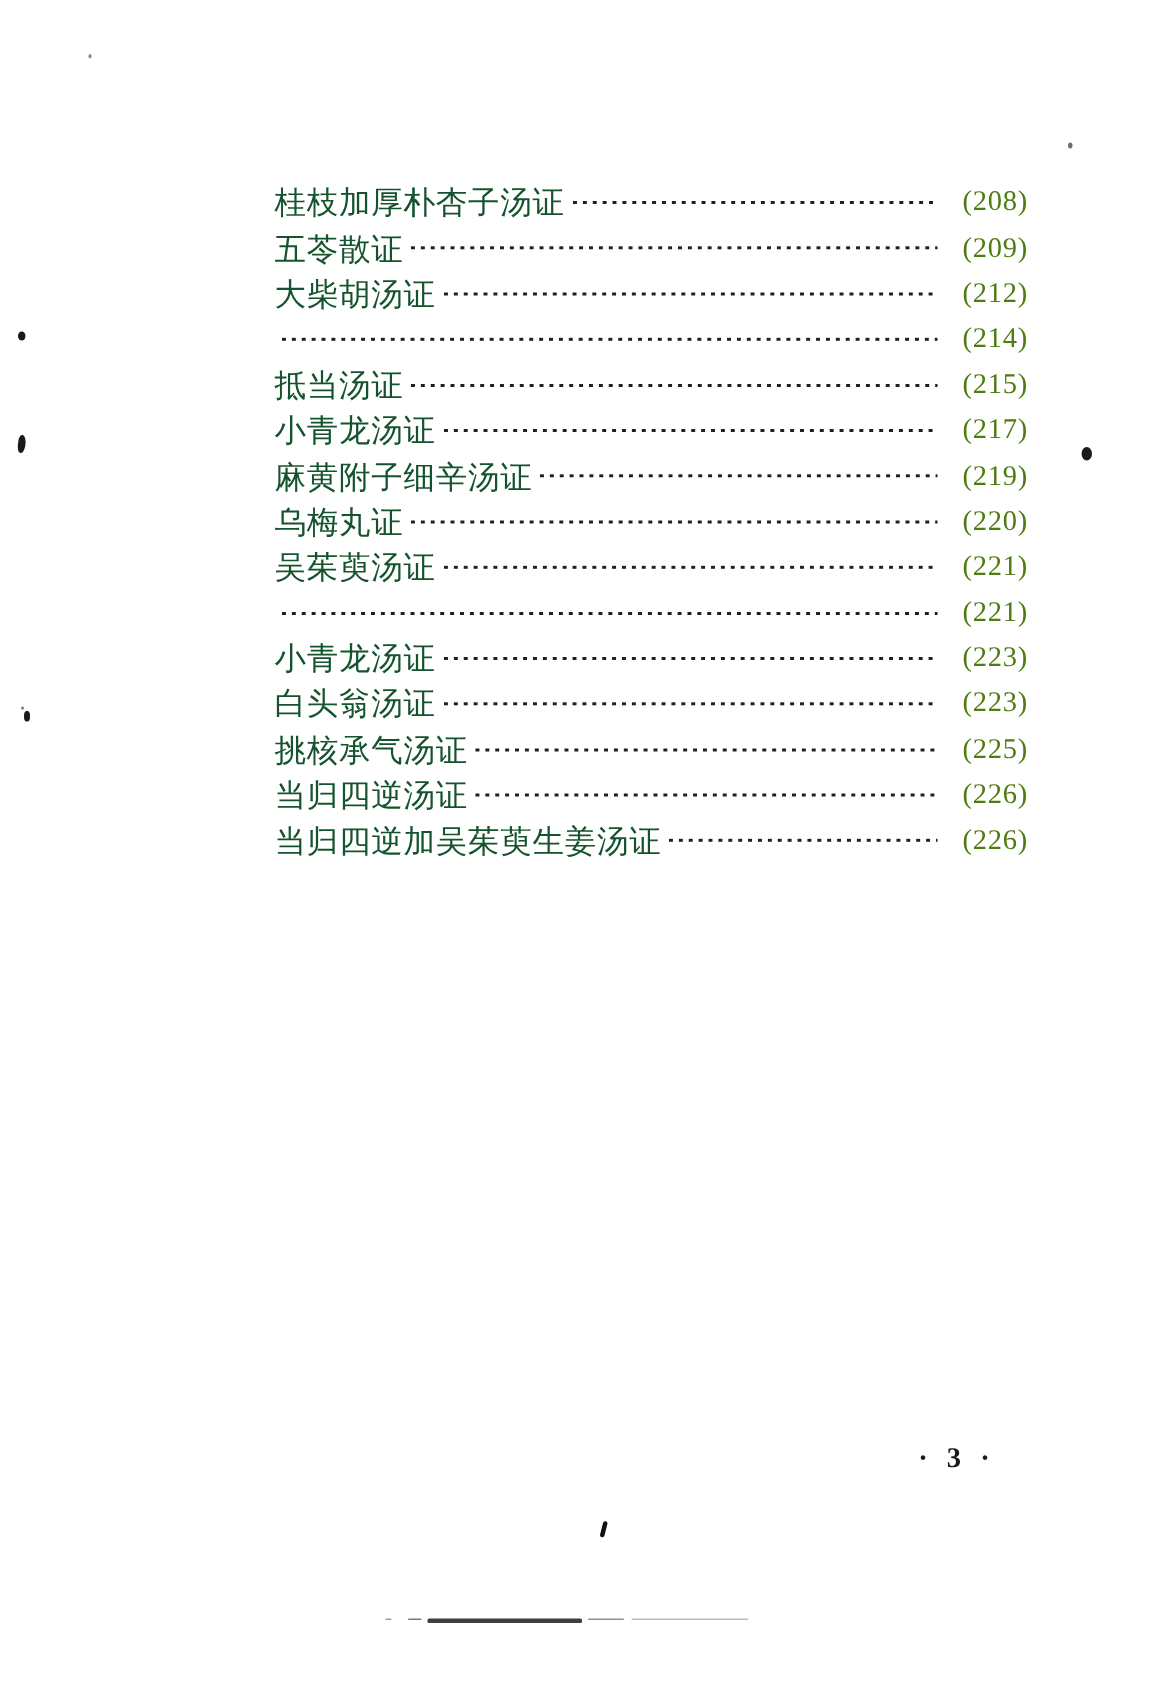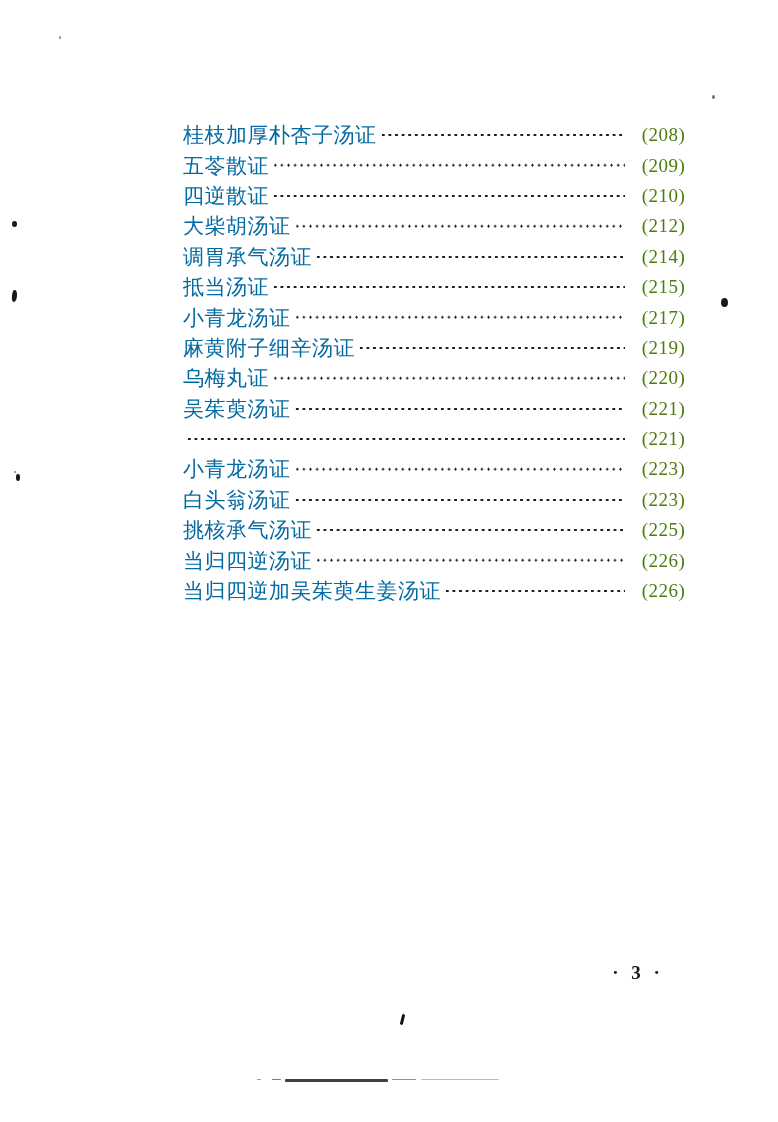--- a/index.html
+++ b/index.html
@@ -19,21 +19,21 @@
   }
   .row{
     display:flex;
     align-items:center;
     height:30.4px;
     white-space:nowrap;
   }
   .title{
     font-size:21px;
     letter-spacing:0.5px;
-    color:#0369a1;
+    color:#14532d;
     flex:0 0 auto;
   }
   .leader{
     flex:1 1 auto;
     align-self:stretch;
     margin:0 7px 0 3px;
     background-image:radial-gradient(circle 1.3px at center,#1f1f1f 97%,rgba(0,0,0,0) 100%);
     background-size:6.6px 100%;
     background-repeat:repeat-x;
     background-position:left center;
@@ -88,34 +88,28 @@
     <span class="leader"></span>
     <span class="pageno">(208)</span>
   </div>
 
   <div class="row">
     <span class="title">五苓散证</span>
     <span class="leader"></span>
     <span class="pageno">(209)</span>
   </div>
 
-  <div class="row">
-    <span class="title">四逆散证</span>
-    <span class="leader"></span>
-    <span class="pageno">(210)</span>
-  </div>
 
   <div class="row">
     <span class="title">大柴胡汤证</span>
     <span class="leader"></span>
     <span class="pageno">(212)</span>
   </div>
 
   <div class="row">
-    <span class="title">调胃承气汤证</span>
     <span class="leader"></span>
     <span class="pageno">(214)</span>
   </div>
 
   <div class="row">
     <span class="title">抵当汤证</span>
     <span class="leader"></span>
     <span class="pageno">(215)</span>
   </div>
 

